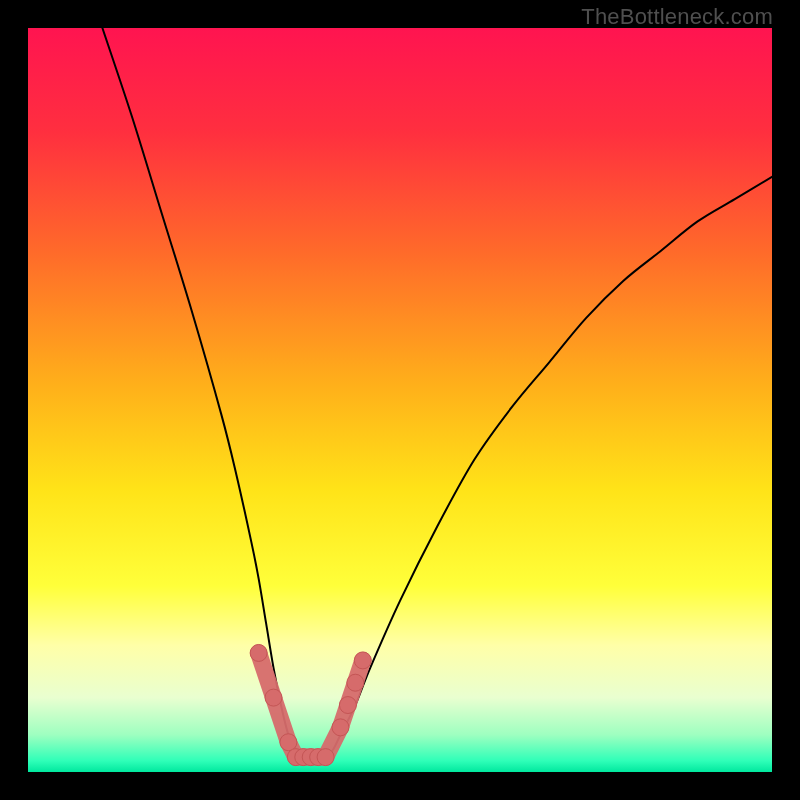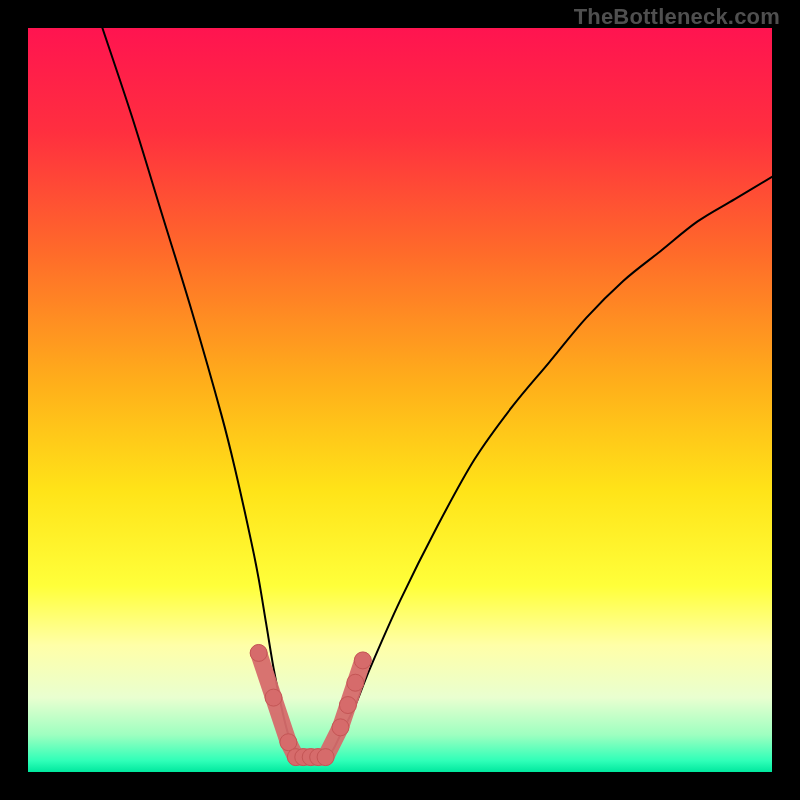--- a/index.html
+++ b/index.html
@@ -13,24 +13,24 @@
   }
   .frame {
     position: relative;
     width: 800px;
     height: 800px;
     background: #000;
   }
   .watermark {
     position: absolute;
     top: 4px;
-    right: 20px;
+    right: 27px;
     color: #4f4f4f;
     font-size: 22px;
-    font-weight: 700;
+    font-weight: 400;
     letter-spacing: 0.2px;
     z-index: 10;
   }
   .plot-area {
     position: absolute;
     left: 28px;
     top: 28px;
     width: 744px;
     height: 744px;
     overflow: hidden;

